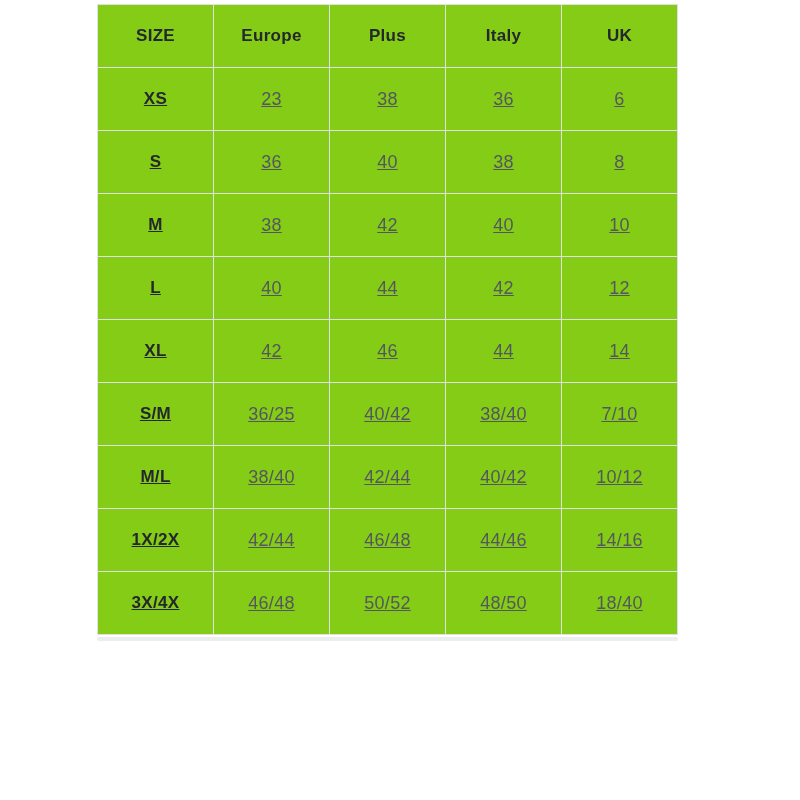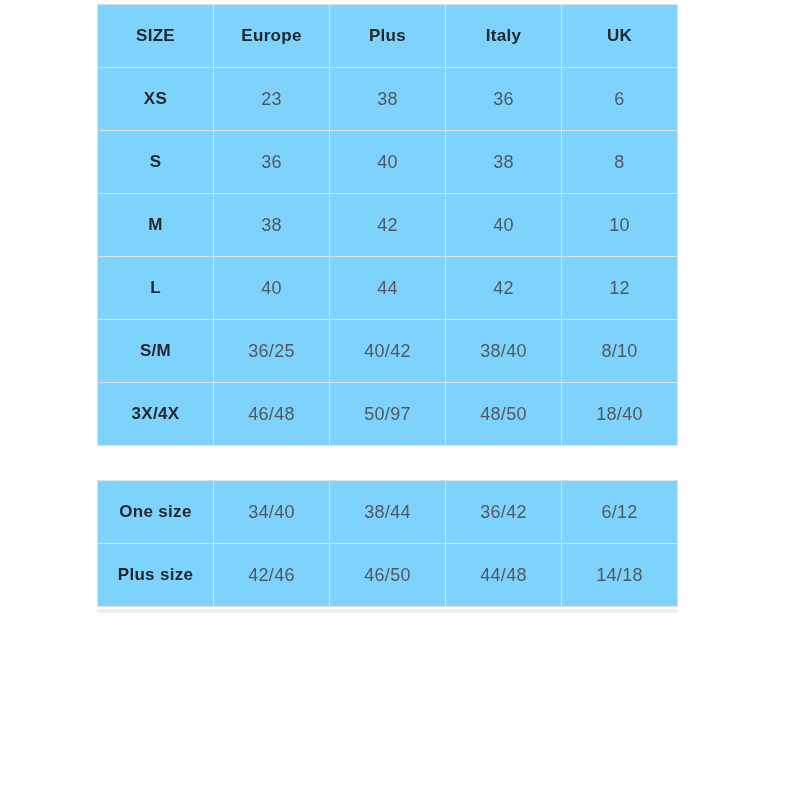--- a/index.html
+++ b/index.html
@@ -15,41 +15,42 @@
     background: #ffffff;
   }
   .wrap {
     width: 581px;
     margin: 4px 0 0 97px;
   }
   table.chart {
     border-collapse: collapse;
     width: 100%;
     table-layout: fixed;
-    background: #7dd3fc;
+    background: #84cc16;
   }
   table.chart th,
   table.chart td {
     border: 1px solid #dfe0e3;
     height: 62px;
     text-align: center;
     vertical-align: middle;
     padding: 0;
   }
   table.chart th {
     font-size: 17px;
     font-weight: bold;
     color: #25272f;
     letter-spacing: 0.3px;
   }
   table.chart td {
     font-size: 18px;
     font-weight: normal;
     color: #54575f;
     letter-spacing: 0.3px;
+    text-decoration: underline;
   }
   table.chart td.lbl {
     font-size: 17px;
     font-weight: bold;
     color: #25272f;
   }
   table.chart.second {
     margin-top: 34px;
   }
   .bottom-strip {
@@ -98,51 +99,54 @@
           <td>10</td>
         </tr>
         <tr>
           <td class="lbl">L</td>
           <td>40</td>
           <td>44</td>
           <td>42</td>
           <td>12</td>
         </tr>
         <tr>
+          <td class="lbl">XL</td>
+          <td>42</td>
+          <td>46</td>
+          <td>44</td>
+          <td>14</td>
+        </tr>
+        <tr>
           <td class="lbl">S/M</td>
           <td>36/25</td>
           <td>40/42</td>
           <td>38/40</td>
-          <td>8/10</td>
+          <td>7/10</td>
+        </tr>
+        <tr>
+          <td class="lbl">M/L</td>
+          <td>38/40</td>
+          <td>42/44</td>
+          <td>40/42</td>
+          <td>10/12</td>
+        </tr>
+        <tr>
+          <td class="lbl">1X/2X</td>
+          <td>42/44</td>
+          <td>46/48</td>
+          <td>44/46</td>
+          <td>14/16</td>
         </tr>
         <tr>
           <td class="lbl">3X/4X</td>
           <td>46/48</td>
-          <td>50/97</td>
+          <td>50/52</td>
           <td>48/50</td>
           <td>18/40</td>
         </tr>
       </tbody>
     </table>
 
-    <table class="chart second">
-      <tbody>
-        <tr>
-          <td class="lbl">One size</td>
-          <td>34/40</td>
-          <td>38/44</td>
-          <td>36/42</td>
-          <td>6/12</td>
-        </tr>
-        <tr>
-          <td class="lbl">Plus size</td>
-          <td>42/46</td>
-          <td>46/50</td>
-          <td>44/48</td>
-          <td>14/18</td>
-        </tr>
-      </tbody>
-    </table>
 
     <div class="bottom-strip"></div>
 
   </div>
 </div>
 
 </body></html>

